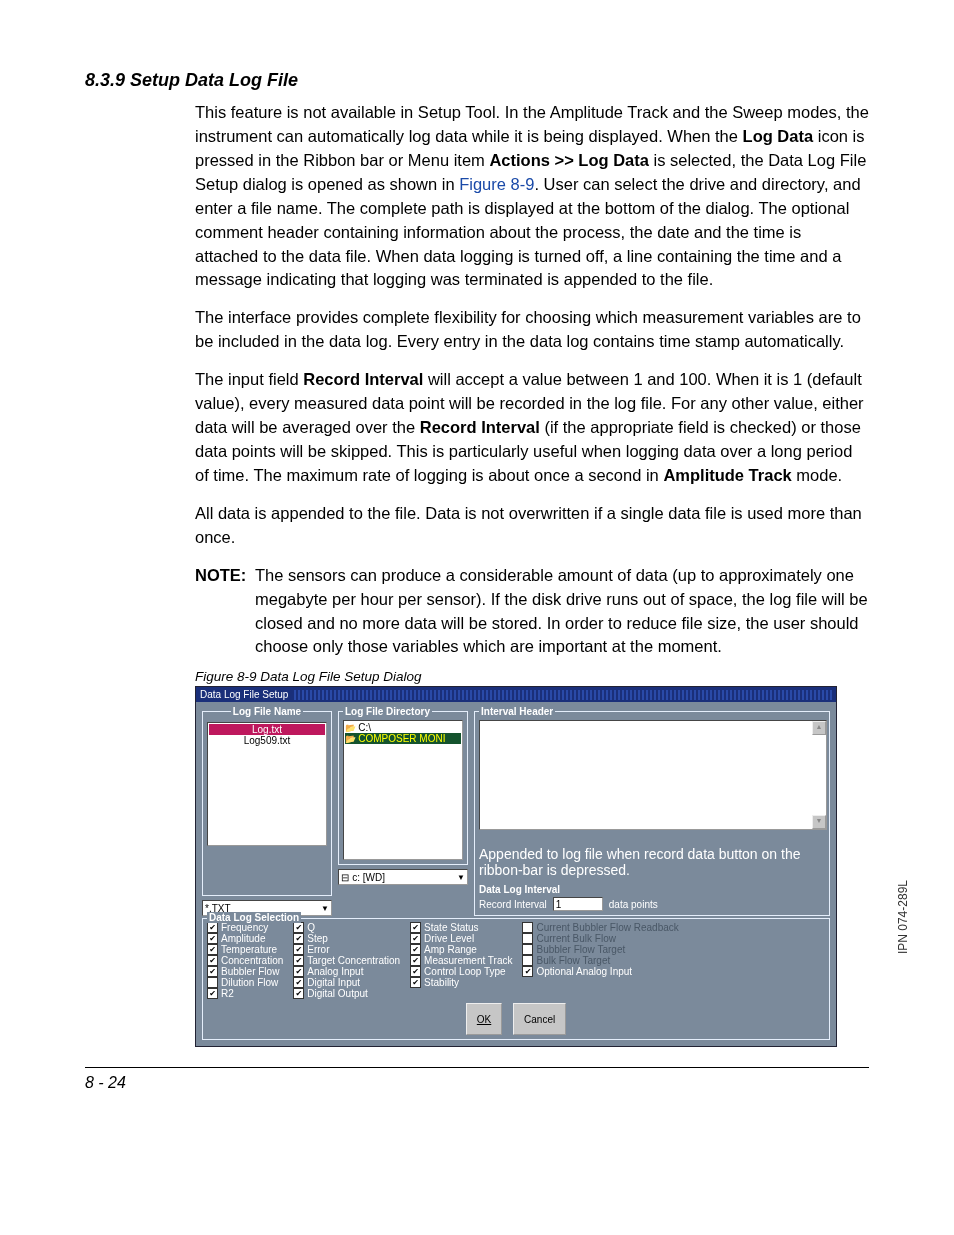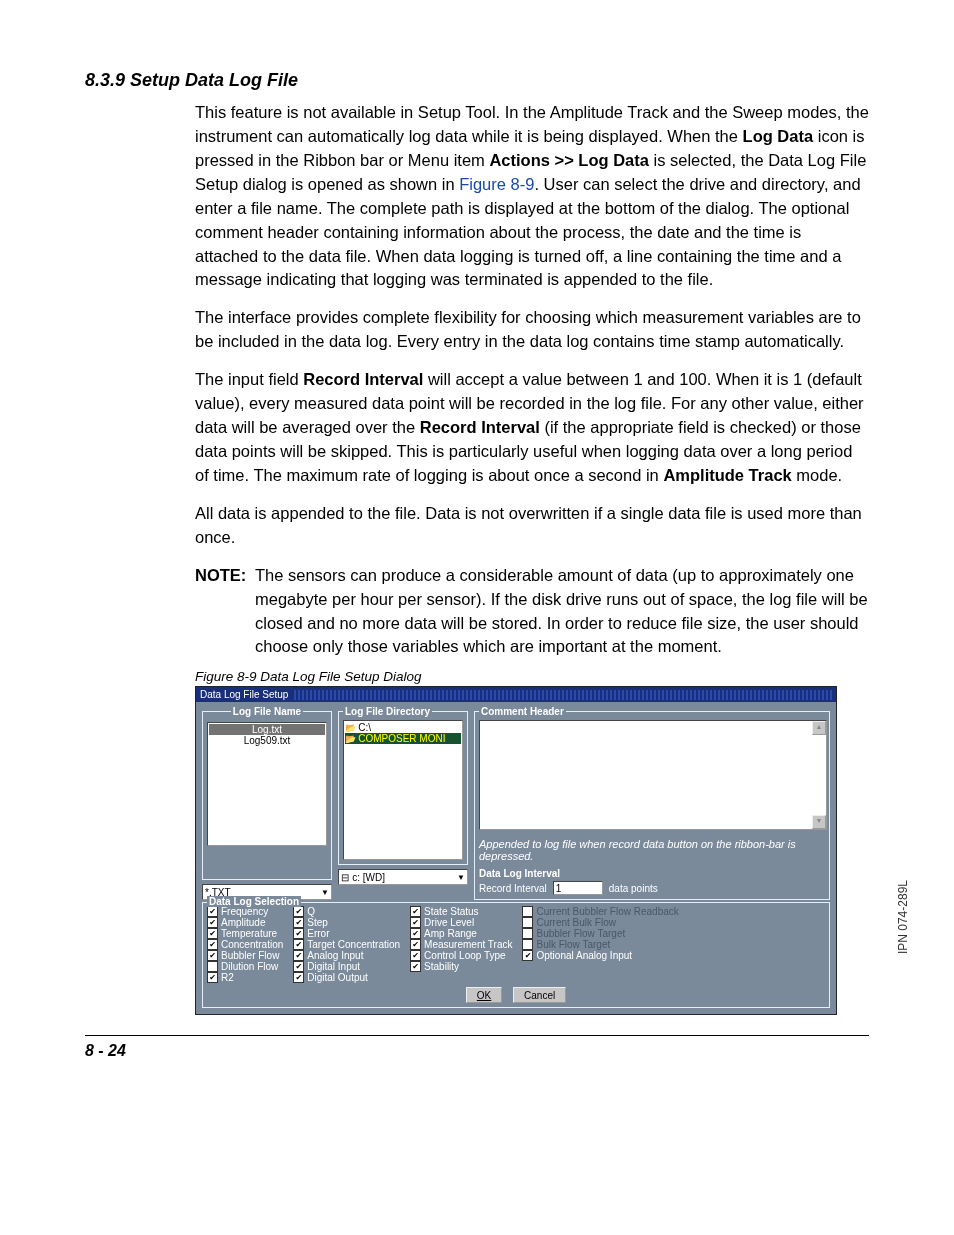--- a/index.html
+++ b/index.html
@@ -73,21 +73,21 @@
   .fig-caption {
     font-style: italic;
     font-size: 13.5px;
     margin: 4px 0 2px 110px;
   }
   .footer {
     border-top: 1.5px solid #000;
     margin-top: 20px;
     padding-top: 6px;
     font-style: italic;
-    font-weight: bold;
+    font-weight: normal;
     font-size: 16px;
   }
   
   .dialog {
     margin-left: 110px;
     width: 640px;
     background: #7b8a9b;
     border: 1px solid #223;
     font-size: 10px;
     color: #fff;
@@ -130,21 +130,21 @@
   .filelist {
     background: #fff;
     color: #000;
     height: 120px;
     border: 1px inset #999;
     margin-top:2px;
     padding:1px;
     font-size:10px;
   }
   .filelist div { padding:0 2px; }
-  .filelist .sel { background:#737373; color:#fff; }
+  .filelist .sel { background:#be185d; color:#fff; }
   .dirlist {
     background: #fff;
     color: #000;
     height: 136px;
     border: 1px inset #999;
     padding:1px;
     font-size:10px;
   }
   .dirlist .folder { color:#000; }
   .dirlist .folder::before { content:"📂"; font-size:9px; margin-right:2px;}
@@ -159,21 +159,21 @@
   .textarea {
     background:#fff; border:1px inset #999; height:108px; width:100%;
     position:relative;
   }
   .scroll-up, .scroll-dn {
     position:absolute; right:0; width:12px; height:12px;
     background:#c6c6c6; border:1px outset #eee; font-size:7px;
     text-align:center; line-height:10px; color:#888;
   }
   .scroll-up{top:0;} .scroll-dn{bottom:0;}
-  .helper { font-size:11px; color:#fff; margin-top:8px;font-style:italic; }
+  .helper { font-size:14px; color:#fff; margin-top:16px; }
   .sect-label { font-weight:bold; font-size:10px; margin-top:6px; }
   .rec-row { display:flex; align-items:center; gap:6px; margin-top:2px; font-size:10px; }
   .rec-row input {
     width:44px; height:12px; background:#fff; border:1px inset #999;
     font-size:10px; color:#000; padding:0 2px;
   }
   .dls {
     border: 1px solid #e5eefb;
     margin: 0 6px 6px 6px;
     padding: 3px 4px 4px 4px;
@@ -188,21 +188,21 @@
   .chk { display:flex; align-items:center; gap:3px; font-size:10px; white-space:nowrap; }
   .chk .box {
     width:9px;height:9px;background:#fff;border:1px solid #333;
     display:flex;align-items:center;justify-content:center;
     font-size:8px;line-height:8px;color:#000;
   }
   .chk.dim { color:#495766; }
   .btns { text-align:center; margin-top:4px; }
   .btns button {
     background:#c6c6c6; border:1px outset #eee; color:#000;
-    font-size:10px; padding:0 10px; height:16px; margin:0 4px;
+    font-size:10px; padding:0 10px; height:32px; margin:0 4px;
     font-family:inherit;
   }
   .btns button .u { text-decoration:underline; }
 </style>
 </head>
 <body>
 
 <div class="page">
   <div class="side-text">IPN 074-289L</div>
 
@@ -256,21 +256,21 @@
           </div>
         </fieldset>
         <div class="dropdown">
           <span><span>⊟ </span><span>c: [WD]</span></span>
             <span class="arrow">▼</span>
         </div>
       </div>
 
       <div class="col3">
         <fieldset>
-          <legend>Comment Header</legend>
+          <legend>Interval Header</legend>
           <div class="textarea">
             <div class="scroll-up">▲</div>
             <div class="scroll-dn">▼</div>
           </div>
           <div class="helper">Appended to log file when record data button on the ribbon-bar is depressed.</div>
           <div class="sect-label">Data Log Interval</div>
           <div class="rec-row">
             <span>Record Interval</span>
             <input value="1" style="">
             <span>data points</span>

